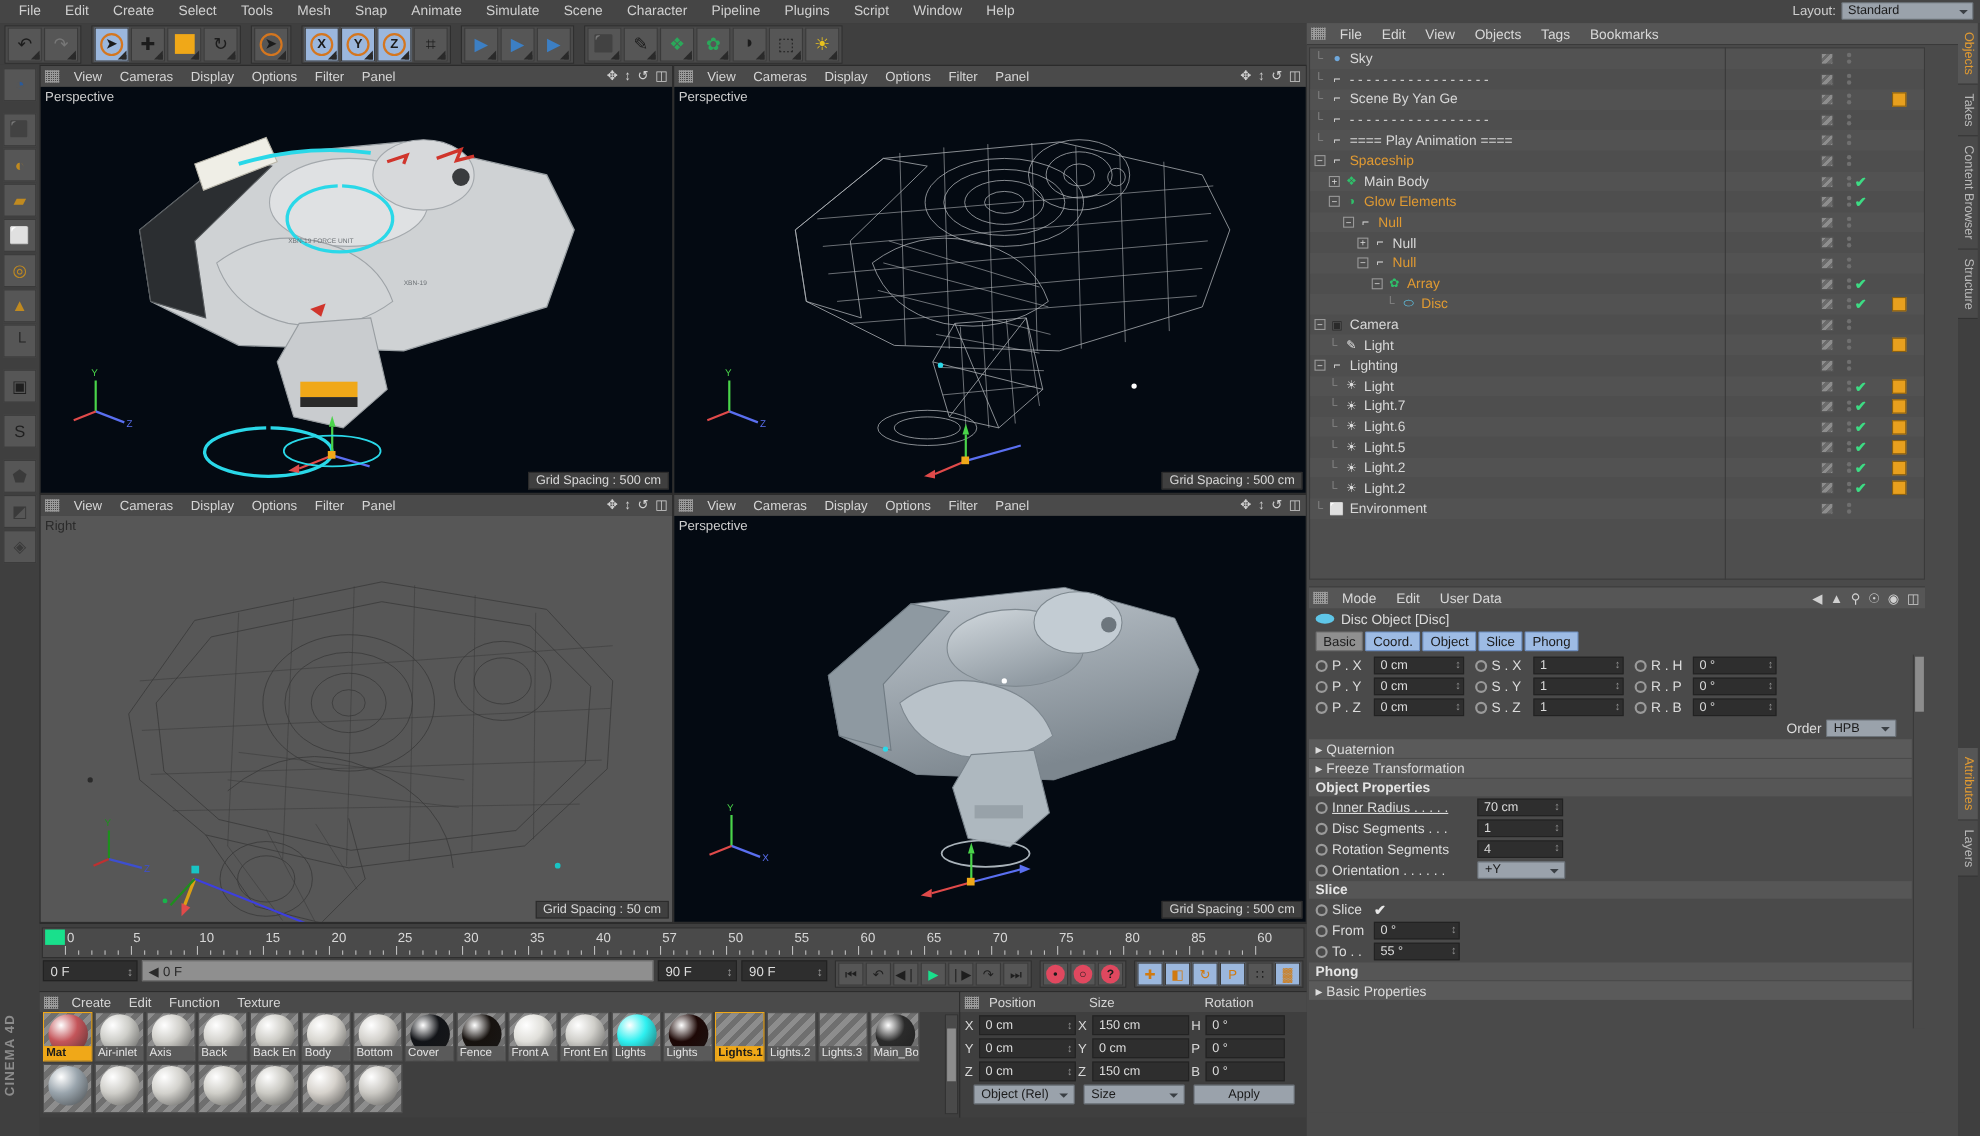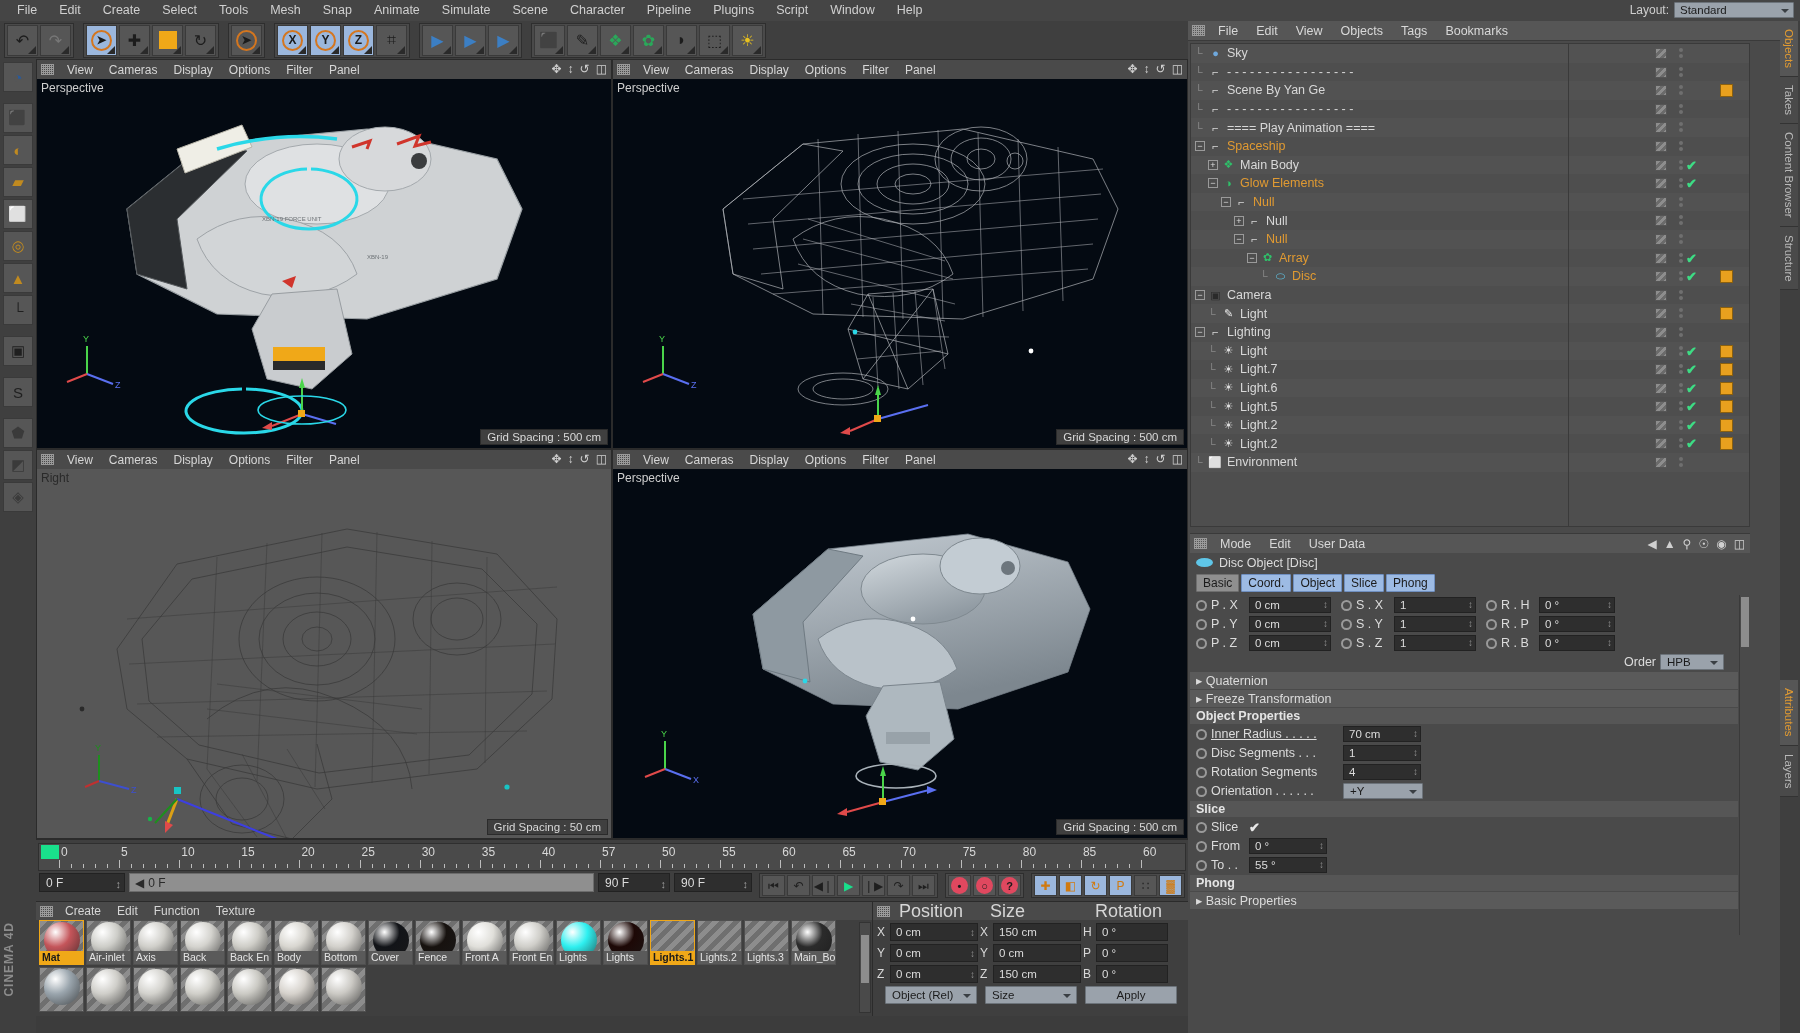--- a/index.html
+++ b/index.html
@@ -102,21 +102,21 @@
   .matcell .nm{ position:absolute; left:0; right:0; bottom:0; height:13px; line-height:13px;
      font-size:10.5px; color:#e4e4e4; background:#5a5a5a; padding-left:2px; overflow:hidden; white-space:nowrap;}
   .matcell.sel .nm{ background:#f0a818; color:#1b1b1b; font-weight:bold;}
   .matcell.sel { border:1px solid #f0a818;}
   .matscroll{ position:absolute; right:1px; top:20px; width:12px; bottom:3px; background:#4a4a4a; border:1px solid #333;}
   .matscroll .thumb{ position:absolute; left:1px; right:1px; top:12px; height:48px; background:#8d8d8d;}
 
   
   .coordwrap{ position:absolute; left:872px; top:901px; width:316px; height:115px; background:#3f3f3f; border-left:1px solid #2b2b2b; border-top:1px solid #2b2b2b;}
   .coordhead{ height:18px; background:#4a4a4a; display:flex; align-items:center; padding-left:4px; position:relative;}
-  .cchdr{ position:absolute; font-size:18px; color:#d6d6d6;}
+  .cchdr{ position:absolute; font-size:12px; color:#d6d6d6;}
   .crow{ display:flex; align-items:center; height:19px; margin-top:2px; padding-left:4px; gap:2px;}
   .clbl{ width:11px; font-size:12px; color:#d8d8d8;}
   .cfield{ background:#2e2e2e;border:1px solid #222;height:18px;line-height:17px;padding:0 12px 0 5px;font-size:11.5px;color:#dcdcdc;position:relative;}
   .cfield:after{content:"\2195";position:absolute;right:2px;top:0;font-size:10px;color:#8f8f8f;}
   .cfield.nospin:after{content:"";}
   .cbtn{ background:#9aa2ab;color:#1b1b1b;border:1px solid #6c737a;height:18px;line-height:17px;font-size:11.5px;text-align:center;border-radius:1px;}
   .cdrop{ background:#9aa2ab;color:#1b1b1b;border:1px solid #6c737a;height:18px;line-height:17px;padding-left:6px;font-size:11.5px;position:relative;border-radius:1px;}
   .cdrop:after{content:"";position:absolute;right:5px;top:7px;border-left:4px solid transparent;border-right:4px solid transparent;border-top:4px solid #3a3f44;}
 
   

